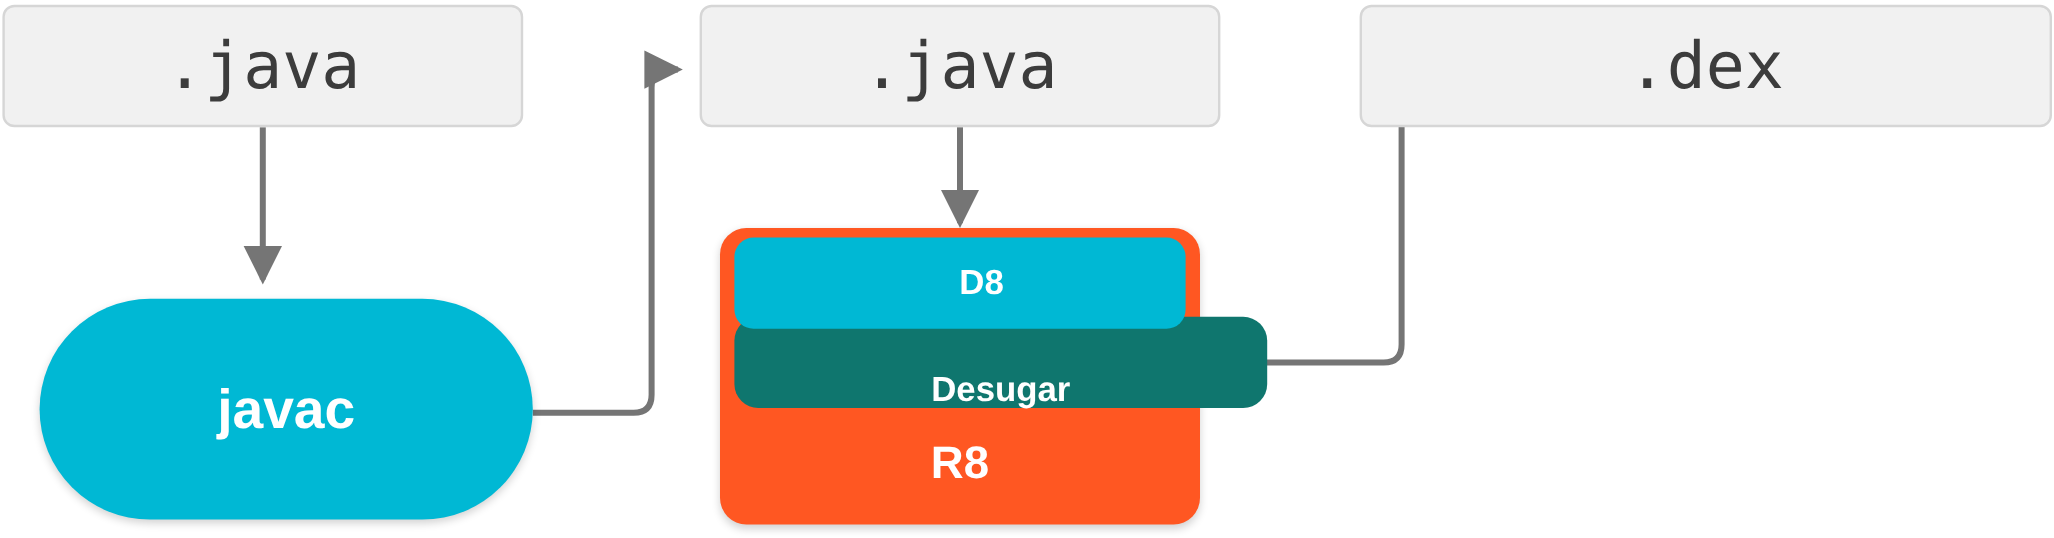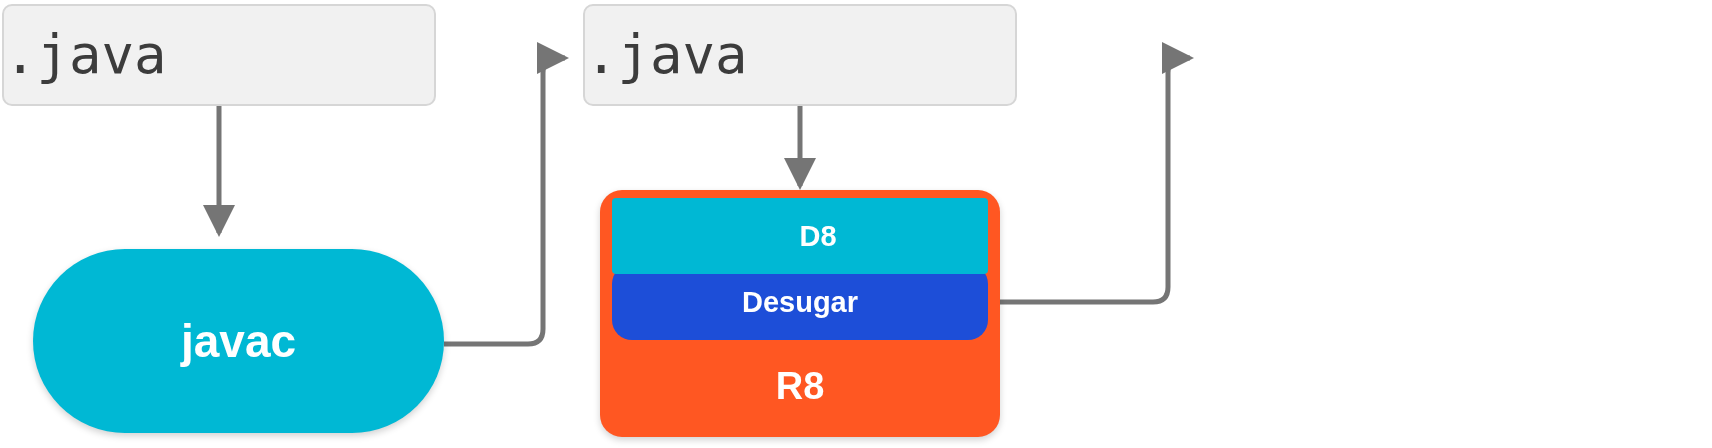--- a/index.html
+++ b/index.html
@@ -18,21 +18,21 @@
 
   
   .file-box {
     position: absolute;
     box-sizing: border-box;
     background: #f1f1f1;
     border: 2px solid #d6d6d6;
     border-radius: 10px;
     display: flex;
     align-items: center;
-    justify-content: flex-start;
+    justify-content: center;
   }
   .file-box .file-label {
     font-family: "DejaVu Sans Mono", "Liberation Mono", monospace;
     font-size: 54px;
     color: #3c3c3c;
     letter-spacing: 0px;
     line-height: 1;
   }
 
   
@@ -65,21 +65,21 @@
     right: 0;
     text-align: center;
     font-size: 38px;
     font-weight: bold;
     color: #ffffff;
     line-height: 1;
   }
   #d8-node {
     position: absolute;
     box-sizing: border-box;
-    border-radius: 4px;
+    border-radius: 16px;
     display: flex;
     align-items: center;
     justify-content: center;
     padding-left: 36px;
   }
   #d8-node .node-label {
     font-size: 29px;
     font-weight: bold;
     color: #ffffff;
     line-height: 1;
@@ -139,30 +139,33 @@
   </svg>
 
   <div class="file-box" id="java-file-box" style="left:2px; top:4px; width:434px; height:102px;">
     <span class="file-label">.java</span>
   </div>
 
   <div class="file-box" id="class-file-box" style="left:583px; top:4px; width:434px; height:102px;">
     <span class="file-label">.java</span>
   </div>
 
+  <div class="file-box" id="dex-file-box" style="left:1133px; top:4px; width:577px; height:102px;">
+    <span class="file-label">.dex</span>
+  </div>
 
   <div id="javac-node" style="left:33px; top:249px; width:411px; height:184px; background:#00b8d4;">
     <span class="node-label">javac</span>
   </div>
 
   <div id="r8-node" style="left:600px; top:190px; width:400px; height:247px; background:#ff5722;">
     <span id="r8-label" style="top:177px;">R8</span>
   </div>
 
-  <div id="desugar-node" style="left:612px; top:264px; width:376px; height:76px; background:#1d4ed8;">
+  <div id="desugar-node" style="left:612px; top:264px; width:444px; height:76px; background:#0f766e;align-items:flex-end;">
     <span class="node-label">Desugar</span>
   </div>
 
   <div id="d8-node" style="left:612px; top:198px; width:376px; height:76px; background:#00b8d4;">
     <span class="node-label">D8</span>
   </div>
 
 </div>
 
 </body></html>

